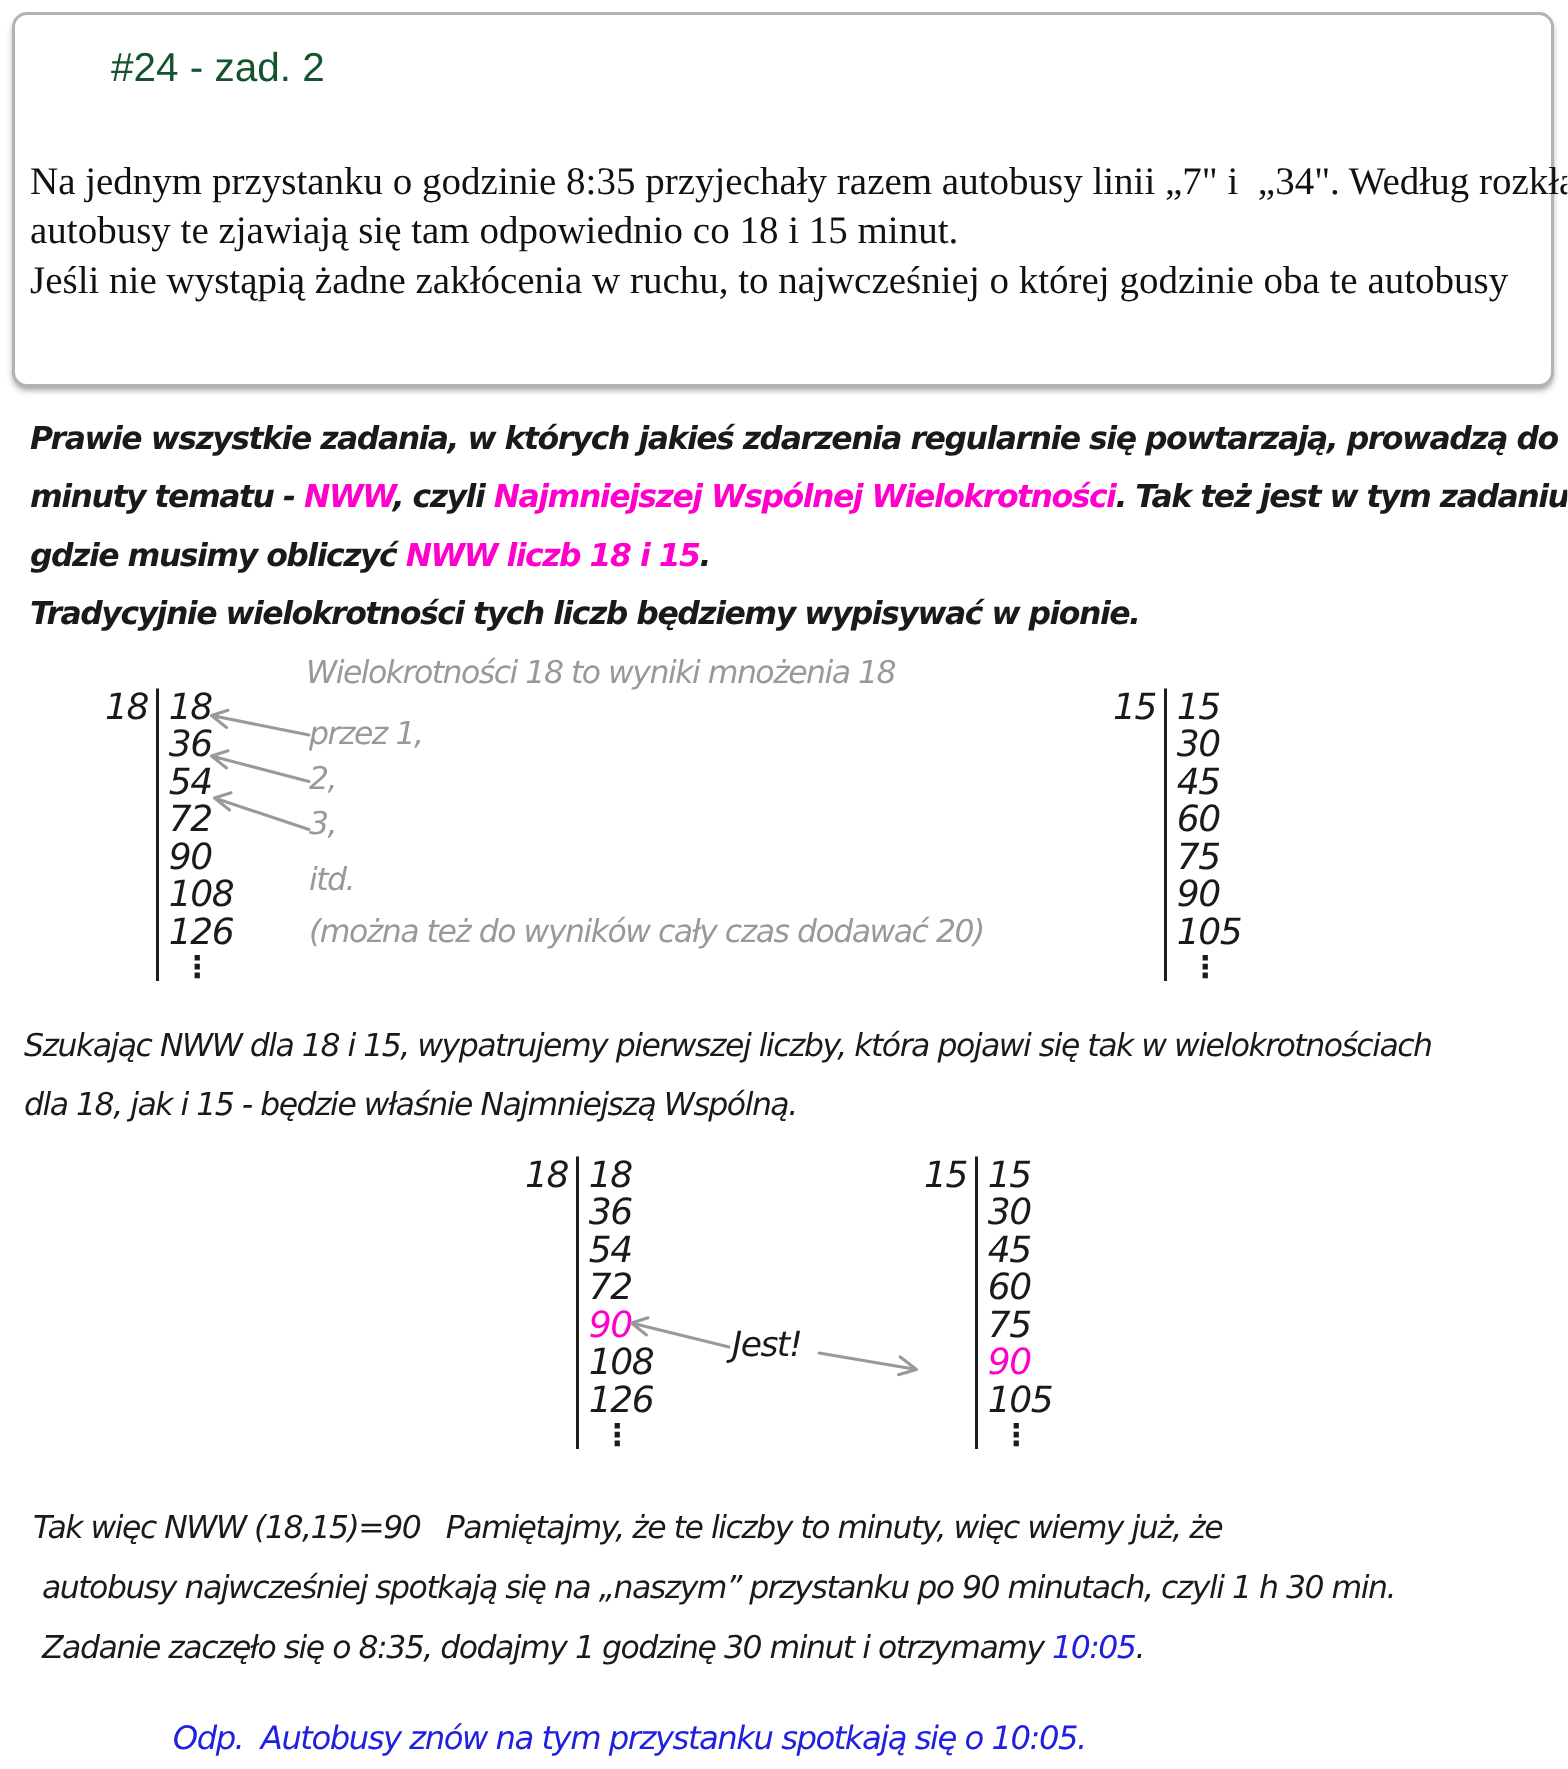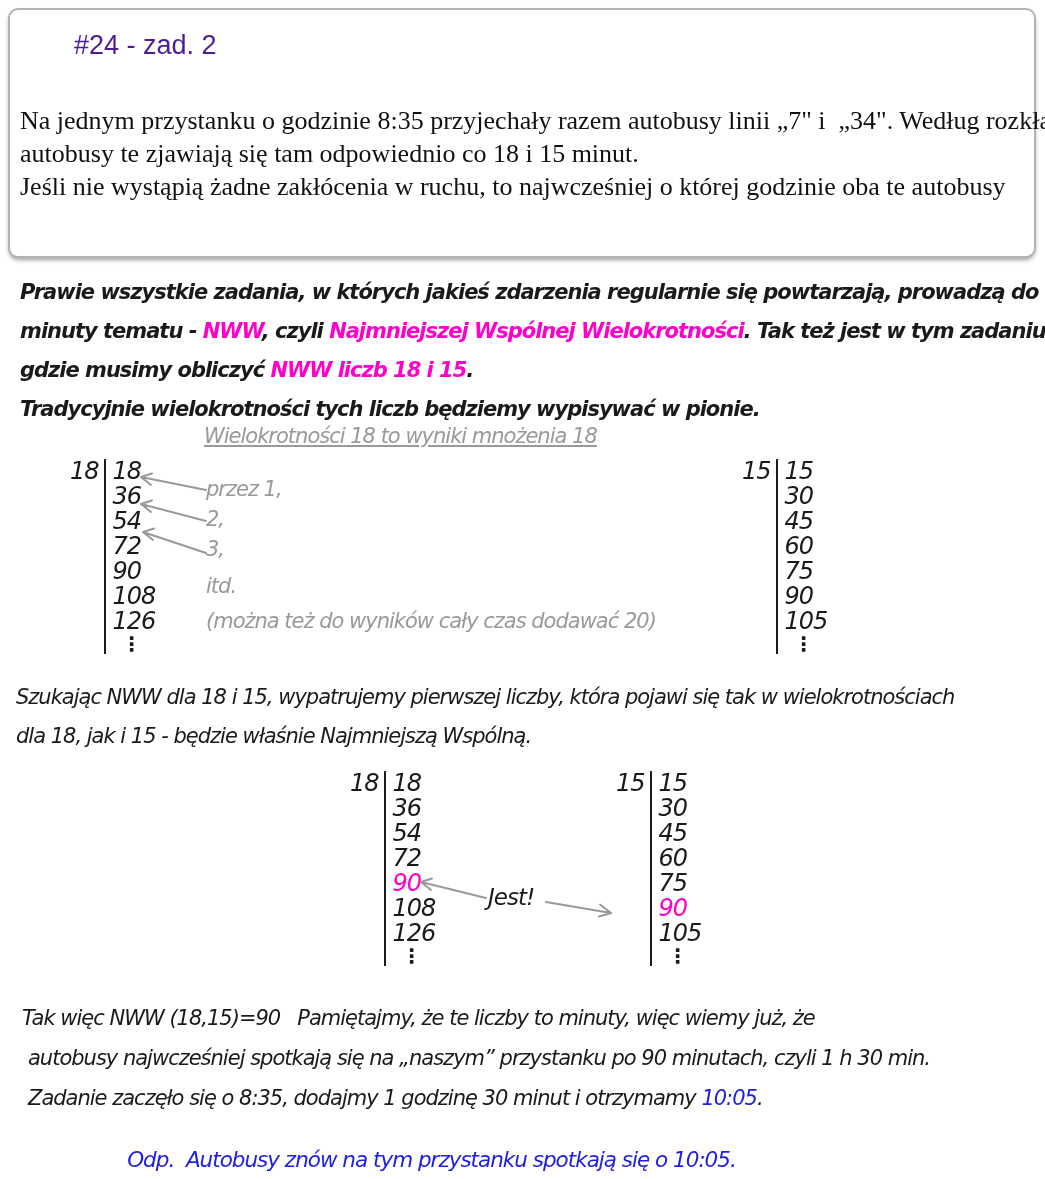--- a/index.html
+++ b/index.html
@@ -14,21 +14,21 @@
   
   .problem-box{
     position:absolute;left:8px;top:8px;width:1028px;height:250px;
     border:2px solid var(--border,#b3b3b3);border-radius:10px;
     box-sizing:border-box;background:#fff;
     box-shadow:0 3px 4px -1px rgba(0,0,0,.38);
   }
   .problem-title{
     position:absolute;left:64px;top:20px;
     font-family:"Liberation Sans",sans-serif;
-    font-size:27px;color:#4c1d95;white-space:nowrap;
+    font-size:27px;color:#14532d;white-space:nowrap;
   }
   .problem-text{
     position:absolute;left:10px;top:94px;width:1008px;
     font-family:"Liberation Serif",serif;
     font-size:26px;line-height:33px;color:#111;
   }
   .problem-text .pline{white-space:nowrap;}
   
   .hw{
     font-family:"DejaVu Sans",sans-serif;
@@ -62,21 +62,21 @@
     position:absolute;color:var(--gray,#999999);
     line-height:26px;white-space:nowrap;
   }
   
   .jest{
     position:absolute;font-size:23px;line-height:26px;white-space:nowrap;
   }
   .answer{
     position:absolute;left:0;top:1142px;width:839px;
     text-align:center;color:var(--blue,#2020e0);
-    font-size:21.5px;line-height:36px;white-space:nowrap;margin-left:12px;
+    font-size:21.5px;line-height:36px;white-space:nowrap;
   }
   .arrows-svg{position:absolute;left:0;top:0;pointer-events:none;}
   .arrow-path{stroke:var(--gray,#999999);stroke-width:2;fill:none;stroke-linecap:round;stroke-linejoin:round;}
 </style>
 </head>
 <body>
 
 <div id="page" style="--magenta: #ff00cc; --blue: #2020e0; --gray: #999999; --border: #b3b3b3; --ink: #1a1a1a;">
 
   <div class="problem-box">
@@ -118,21 +118,21 @@
       <div class="mt-row">30</div>
       <div class="mt-row">45</div>
       <div class="mt-row">60</div>
       <div class="mt-row">75</div>
       <div class="mt-row">90</div>
       <div class="mt-row">105</div>
       <div class="mt-ellipsis">⋮</div>
     </div>
   </div>
 
-  <div class="hw note" style="left:204px;top:423px;text-decoration:underline;">Wielokrotności 18 to wyniki mnożenia 18</div>
+  <div class="hw note" style="left:204px;top:435px;">Wielokrotności 18 to wyniki mnożenia 18</div>
   <div class="hw note" style="left:206px;top:476px;">przez 1,</div>
   <div class="hw note" style="left:206px;top:506px;">2,</div>
   <div class="hw note" style="left:206px;top:536px;">3,</div>
   <div class="hw note" style="left:206px;top:573px;">itd.</div>
   <div class="hw note" style="left:206px;top:608px;">(można też do wyników cały czas dodawać 20)</div>
 
   <div class="hw para" style="left:16px;top:678px;">
     <div>Szukając NWW dla 18 i 15, wypatrujemy pierwszej liczby, która pojawi się tak w wielokrotnościach</div>
     <div>dla 18, jak i 15 - będzie właśnie Najmniejszą Wspólną.</div>
   </div>

